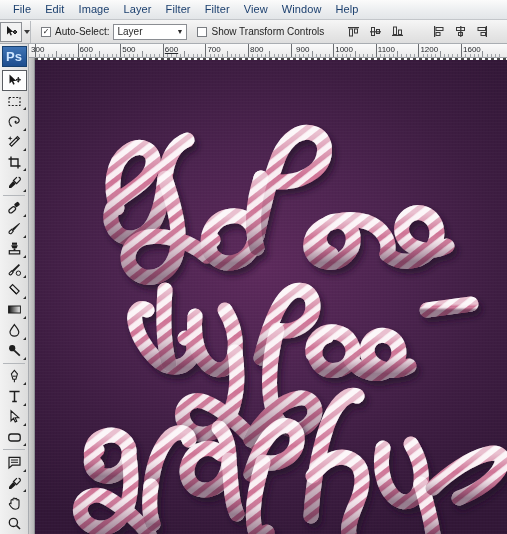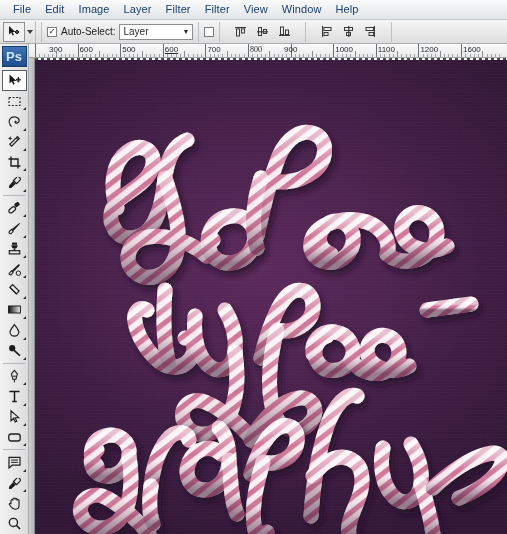--- a/index.html
+++ b/index.html
@@ -187,20 +187,21 @@
       <div class="opt-select">
         <span>Layer</span>
         <span style="font-size:7px;color:#2a2a2a;">▼</span>
       </div>
     </div>
 
     <div class="opt-sep"></div>
 
     <div style="display:flex;align-items:center;">
       <span class="chk"></span>
+      <span class="opt-label">Show Transform Controls</span>
     </div>
 
     <div class="opt-sep"></div>
 
     <div class="align-grp">
       <div class="align-btn">
         <svg width="13" height="13" viewBox="0 0 13 13">
             <rect x="1" y="2" width="11" height="1.2" fill="#3a3a3a"></rect>
             <rect x="2.5" y="4" width="3" height="7" fill="none" stroke="#3a3a3a" stroke-width="1"></rect>
             <rect x="7.5" y="4" width="3" height="4" fill="none" stroke="#3a3a3a" stroke-width="1"></rect>
@@ -436,21 +437,21 @@
     <div class="tool">
       <svg width="15" height="15" viewBox="0 0 15 15">
         <circle cx="6.4" cy="6.4" r="4.1" fill="none" stroke="#1d1d1d" stroke-width="1.3"></circle>
         <path d="M9.5 9.5 L13 13" stroke="#1d1d1d" stroke-width="1.6"></path>
       </svg>
     </div>
   </div>
 
   <div class="ruler-h" id="rulerH">
       <div class="rtick" style="left: 6px;"></div>
-      <div class="rnum" style="left: 18px;">300</div>
+      <div class="rnum" style="left: 0;">300</div>
       <div class="rtick minor" style="left: 10.26px;"></div>
       <div class="rtick minor" style="left: 14.52px;"></div>
       <div class="rtick minor" style="left: 18.78px;"></div>
       <div class="rtick minor" style="left: 23.04px;"></div>
       <div class="rtick mid" style="left: 27.3px;"></div>
       <div class="rtick minor" style="left: 31.56px;"></div>
       <div class="rtick minor" style="left: 35.82px;"></div>
       <div class="rtick minor" style="left: 40.08px;"></div>
       <div class="rtick minor" style="left: 44.34px;"></div>
       <div class="rtick" style="left: 48.6px;"></div>
@@ -491,32 +492,32 @@
       <div class="rtick minor" style="left: 180.66px;"></div>
       <div class="rtick minor" style="left: 184.92px;"></div>
       <div class="rtick minor" style="left: 189.18px;"></div>
       <div class="rtick minor" style="left: 193.44px;"></div>
       <div class="rtick mid" style="left: 197.7px;"></div>
       <div class="rtick minor" style="left: 201.96px;"></div>
       <div class="rtick minor" style="left: 206.22px;"></div>
       <div class="rtick minor" style="left: 210.48px;"></div>
       <div class="rtick minor" style="left: 214.74px;"></div>
       <div class="rtick" style="left: 219px;"></div>
-      <div class="rnum" style="left: 219px; font-family: Liberation Serif, serif;">800</div>
+      <div class="rnum" style="left: 219px;">800</div>
       <div class="rtick minor" style="left: 223.26px;"></div>
       <div class="rtick minor" style="left: 227.52px;"></div>
       <div class="rtick minor" style="left: 231.78px;"></div>
       <div class="rtick minor" style="left: 236.04px;"></div>
       <div class="rtick mid" style="left: 240.3px;"></div>
       <div class="rtick minor" style="left: 244.56px;"></div>
       <div class="rtick minor" style="left: 248.82px;"></div>
       <div class="rtick minor" style="left: 253.08px;"></div>
       <div class="rtick minor" style="left: 257.34px;"></div>
       <div class="rtick" style="left: 261.6px;"></div>
-      <div class="rnum" style="left: 253px;">900</div>
+      <div class="rnum" style="left: 265px;">900</div>
       <div class="rtick minor" style="left: 265.86px;"></div>
       <div class="rtick minor" style="left: 270.12px;"></div>
       <div class="rtick minor" style="left: 274.38px;"></div>
       <div class="rtick minor" style="left: 278.64px;"></div>
       <div class="rtick mid" style="left: 282.9px;"></div>
       <div class="rtick minor" style="left: 287.16px;"></div>
       <div class="rtick minor" style="left: 291.42px;"></div>
       <div class="rtick minor" style="left: 295.68px;"></div>
       <div class="rtick minor" style="left: 299.94px;"></div>
       <div class="rtick" style="left: 304.2px;"></div>

